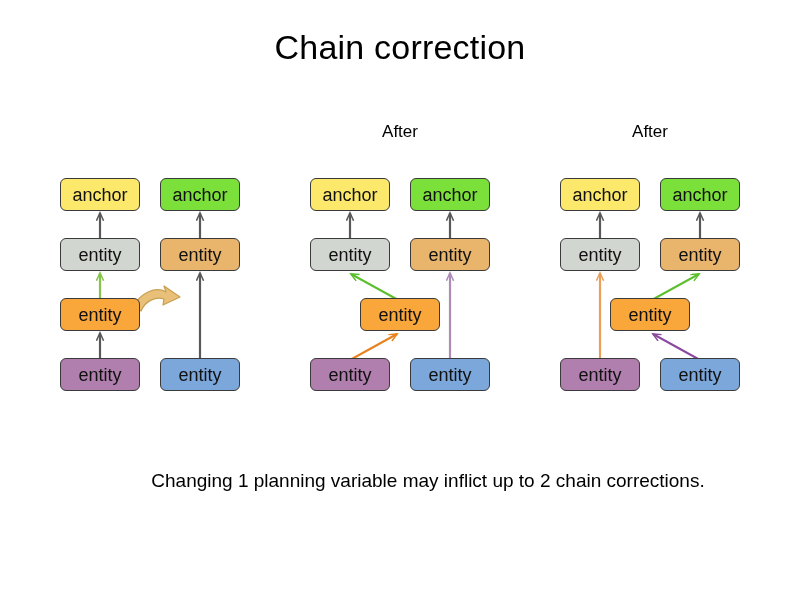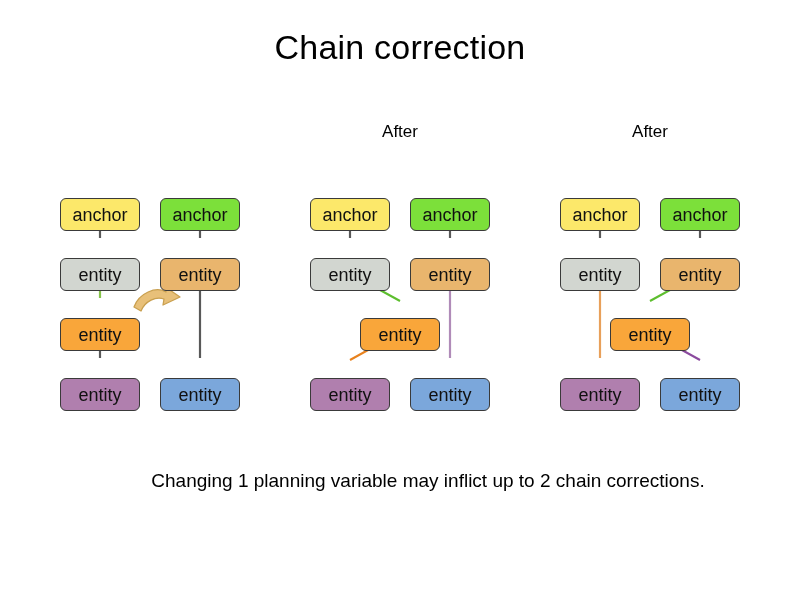--- a/index.html
+++ b/index.html
@@ -26,21 +26,20 @@
   }
 
   
   .node{
     position:absolute;box-sizing:border-box;
     height:33px;width:80px;
     border:1.3px solid #3a3a3a;border-radius:6px;
     display:flex;align-items:center;justify-content:center;
     font-size:18px;color:#111;line-height:1;
     white-space:nowrap;
-    margin-top:20px;
   }
   .n-yellow{background:#fce86a;}
   .n-green {background:#7ce03a;}
   .n-grey  {background:#d2d6d0;}
   .n-tan   {background:#e9b56d;}
   .n-orange{background:#f9a63a;}
   .n-purple{background:#b07fae;}
   .n-blue  {background:#7ba7db;}
 
   

